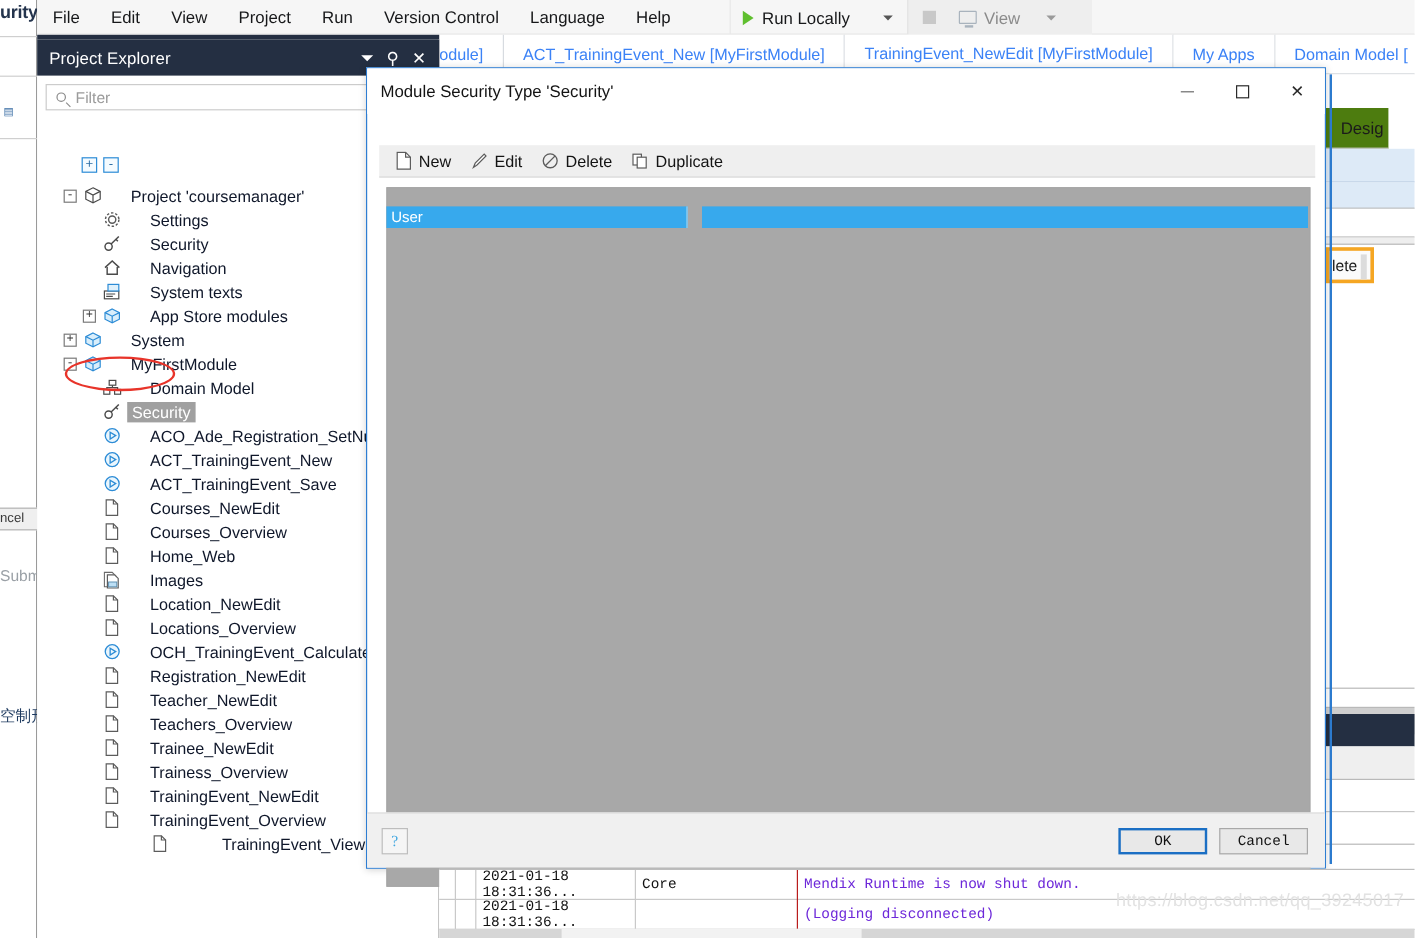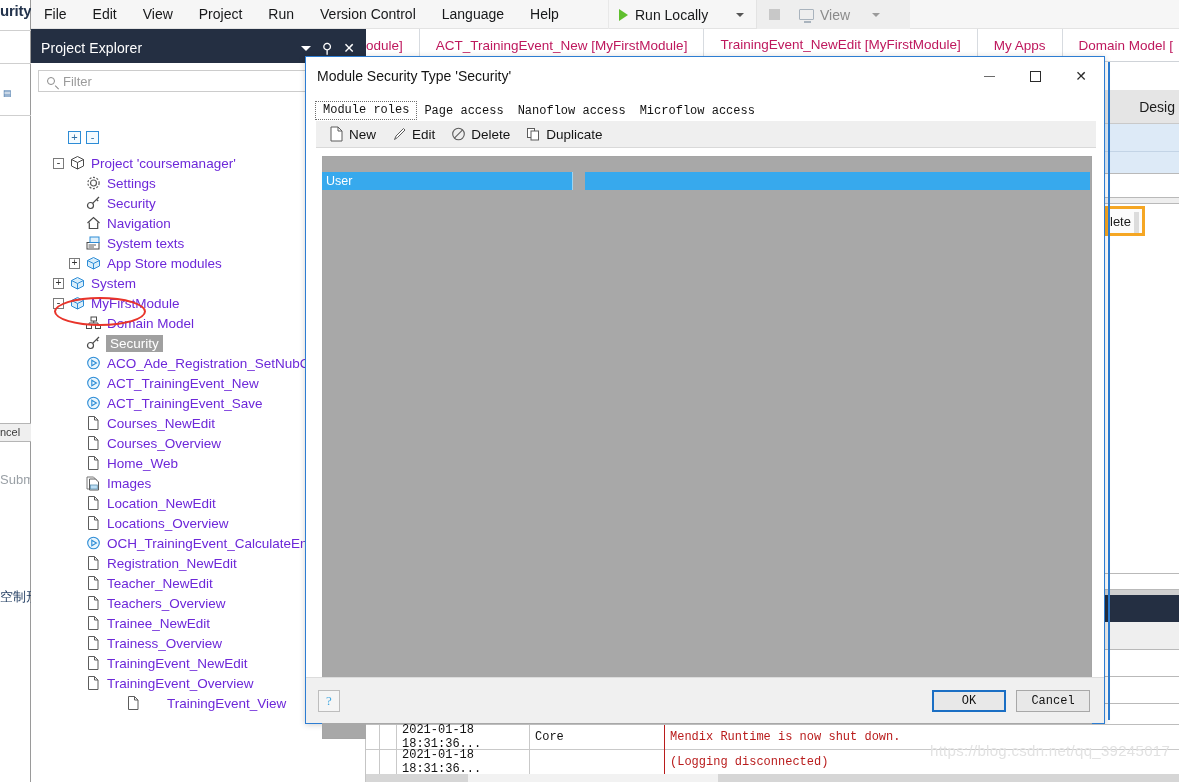--- a/index.html
+++ b/index.html
@@ -86,21 +86,21 @@
   }
 
   
   .tabbar {
     position: absolute; left: 31px; top: 29px; width: 1148px; height: 33px;
     background: #ffffff; border-bottom: 1px solid #cfd3d8;
     display: flex; align-items: stretch;
   }
   .tab {
     display: flex; align-items: center; justify-content: center;
-    padding: 0 16px; font-size: 13.5px; color: #be185d;
+    padding: 0 16px; font-size: 13.5px; color: #3b82f6;
     border-right: 1px solid #d7dbe0; white-space: nowrap; background: #ffffff;
   }
   .tab.clipped-left { padding-left: 0; }
   .tab.active { border-bottom: 2px solid #2d7dd2; }
   .tabbar-dark {
     position: absolute; left: 31px; top: 29px; width: 335px; height: 33px;
     background: #242f42;
   }
 
   
@@ -134,21 +134,21 @@
 
   .exp-expand-row { position: absolute; left: 37px; top: 98px; display: flex; gap: 5px; }
   .exp-btn {
     width: 13px; height: 13px; border: 1px solid #2d8cd6; background: #f4fbff;
     display: flex; align-items: center; justify-content: center;
     font-size: 11px; line-height: 1; color: #2d6ea5;
   }
 
   .tree { position: absolute; left: 0; top: 120px; width: 335px; }
   .node { display: flex; align-items: center; height: 20px; white-space: nowrap; }
-  .node-label { font-size: 13.5px; color: #6d28d9; }
+  .node-label { font-size: 13.5px; color: #0f172a; margin-left: 18px; }
   .node-label.sel {
     background: #a0a0a0; color: #ffffff; padding: 1px 4px; margin-left: -1px;
   }
   .toggle {
     width: 11px; height: 11px; border: 1px solid #7a7a7a; background:#fff;
     display:flex; align-items:center; justify-content:center;
     font-size: 10px; line-height:9px; color:#333; flex:none; font-family:"Liberation Mono", monospace;
   }
   .toggle-spacer { width: 11px; flex: none; }
   .ic { width: 17px; height: 16px; flex: none; position: relative; margin-right: 5px; }
@@ -233,22 +233,22 @@
   .btn {
     width: 74px; height: 22px; font-family:"Liberation Mono", monospace; font-size: 12px;
     display:flex; align-items:center; justify-content:center;
     background: #e8e8e8; border: 1px solid #a8a8a8; color:#111;
   }
   .btn.primary { border: 2px solid #1b6fc4; background: #e8e8e8; }
 
   
   .right-bg { position: absolute; left: 1105px; top: 62px; width: 74px; height: 720px; background:#ffffff; }
   .rb-designer {
-    position: absolute; left: 1105px; top: 90px; width: 74px; height: 34px;
-    background: #e5e5e5; border-bottom: 1px solid #c9c9c9;
+    position: absolute; left: 1105px; top: 90px; width: 52px; height: 34px;
+    background: #4d7c0f; border-bottom: 1px solid #c9c9c9;
     display:flex; align-items:center; justify-content:flex-end; padding-right: 4px;
     font-size: 14px; color: #1b1b1b;
   }
   .rb-band { position: absolute; left: 1105px; width: 74px; }
   .rb-delete {
     position: absolute; left: 1105px; top: 206px; width: 40px; height: 30px;
     border: 3px solid #f5a623; background: #fbfbfb;
     display:flex; align-items:center; font-size: 13px; color:#1b1b1b;
     padding-left: 2px; overflow:hidden;
   }
@@ -270,21 +270,21 @@
   .con-ts {
     width: 133px; border-right: 1px solid #c9c9c9; height:25px; display:flex; align-items:center;
     padding-left: 5px; font-family:"Liberation Mono", monospace; font-size: 12px; color:#111;
   }
   .con-cat {
     width: 135px; border-right: 1px solid #b91c1c; height:25px; display:flex; align-items:center;
     padding-left: 5px; font-family:"Liberation Mono", monospace; font-size: 12px; color:#111;
   }
   .con-msg {
     flex: 1; height:40px; display:flex; align-items:center; padding-left: 5px;
-    font-family:"Liberation Mono", monospace; font-size: 12px; color:#b91c1c;
+    font-family:"Liberation Mono", monospace; font-size: 12px; color:#6d28d9;
   }
   .con-hscroll {
     position: absolute; left: 366px; bottom: 0; width: 813px; height: 8px; background:#d6d6d6;
   }
   .con-hthumb { position:absolute; left: 102px; top:0; width: 250px; height: 8px; background:#f2f2f2; }
 
   .watermark {
     position: absolute; left: 930px; top: 742px; font-size: 15px; color: #e2e2e2;
     font-family:"Liberation Sans", sans-serif; letter-spacing: .3px; white-space: nowrap;
   }
@@ -722,26 +722,20 @@
           </div>
         <div class="dlg-ctrl">
             <span class="dlg-max-glyph"></span>
           </div>
         <div class="dlg-ctrl">
             <span>✕</span>
           </div>
       </div>
     </div>
 
-    <div class="dlg-tabs">
-      <div class="dlg-tab active">Module roles</div>
-      <div class="dlg-tab">Page access</div>
-      <div class="dlg-tab">Nanoflow access</div>
-      <div class="dlg-tab">Microflow access</div>
-    </div>
 
     <div class="dlg-toolbar">
       <div class="tb-item">
         <svg class="tb-ico" viewBox="0 0 15 16">
           <path d="M2 1 h7 l4 4 v10 h-11 z" fill="#fff" stroke="#5c5c5c" stroke-width="1"></path>
           <path d="M9 1 v4 h4" fill="none" stroke="#5c5c5c" stroke-width="1"></path>
         </svg>
         <span>New</span>
       </div>
       <div class="tb-item">

